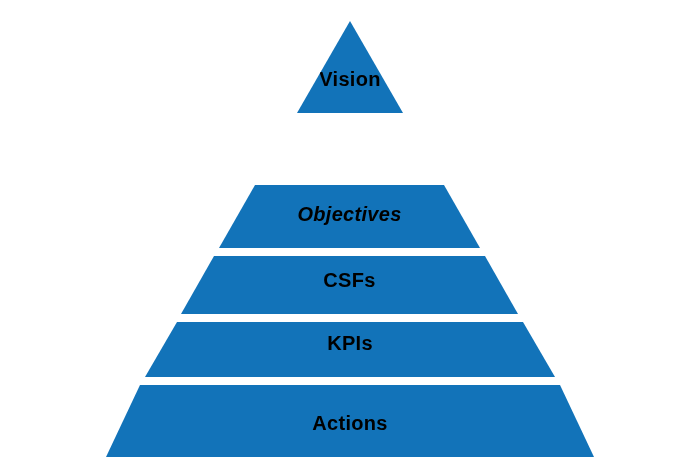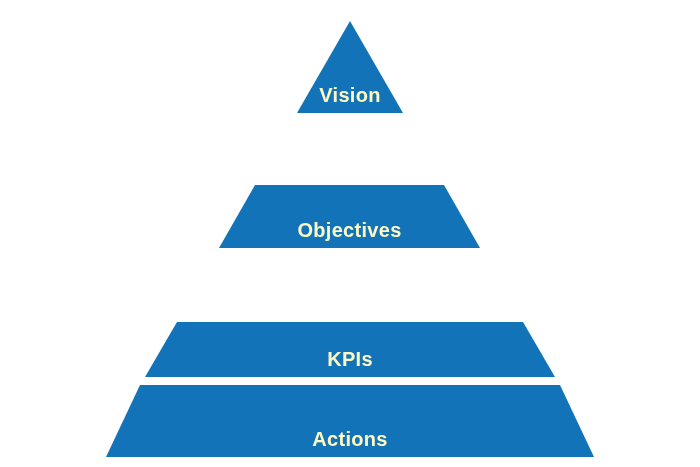--- a/index.html
+++ b/index.html
@@ -14,42 +14,43 @@
     height: 467px;
     background: #ffffff;
     overflow: hidden;
   }
   .level {
     position: absolute;
     background: #1273b9;
     display: flex;
     justify-content: center;
     align-items: flex-end;
-    padding-bottom: 8px;
+    padding-bottom: 24px;
     box-sizing: border-box;
-    color: #fef9c3;
+    color: #000000;
     font-weight: bold;
     font-size: 20px;
     line-height: 1;
     letter-spacing: 0.3px;
   }
   
   .level-0 {
     left: 297px; top: 21px; width: 106px; height: 92px;
     clip-path: polygon(50% 0, 100% 100%, 0 100%);
   }
   
   .level-1 {
     left: 260px; top: 121px; width: 180px; height: 56px;
     clip-path: polygon(32px 0, 148px 0, 100% 100%, 0 100%);
   }
   
   .level-2 {
     left: 219px; top: 185px; width: 261px; height: 63px;
     clip-path: polygon(36px 0, 225px 0, 100% 100%, 0 100%);
+    font-style: italic;
   }
   
   .level-3 {
     left: 181px; top: 256px; width: 337px; height: 58px;
     clip-path: polygon(33px 0, 304px 0, 100% 100%, 0 100%);
   }
   
   .level-4 {
     left: 145px; top: 322px; width: 410px; height: 55px;
     clip-path: polygon(32px 0, 378px 0, 100% 100%, 0 100%);
@@ -63,19 +64,22 @@
 </head>
 <body>
 
 <div class="stage">
   <div class="level level-0">
     <span>Vision</span>
   </div>
   <div class="level level-2">
     <span>Objectives</span>
   </div>
+  <div class="level level-3">
+    <span>CSFs</span>
+  </div>
   <div class="level level-4">
     <span>KPIs</span>
   </div>
   <div class="level level-5">
     <span>Actions</span>
   </div>
 </div>
 
 </body></html>

